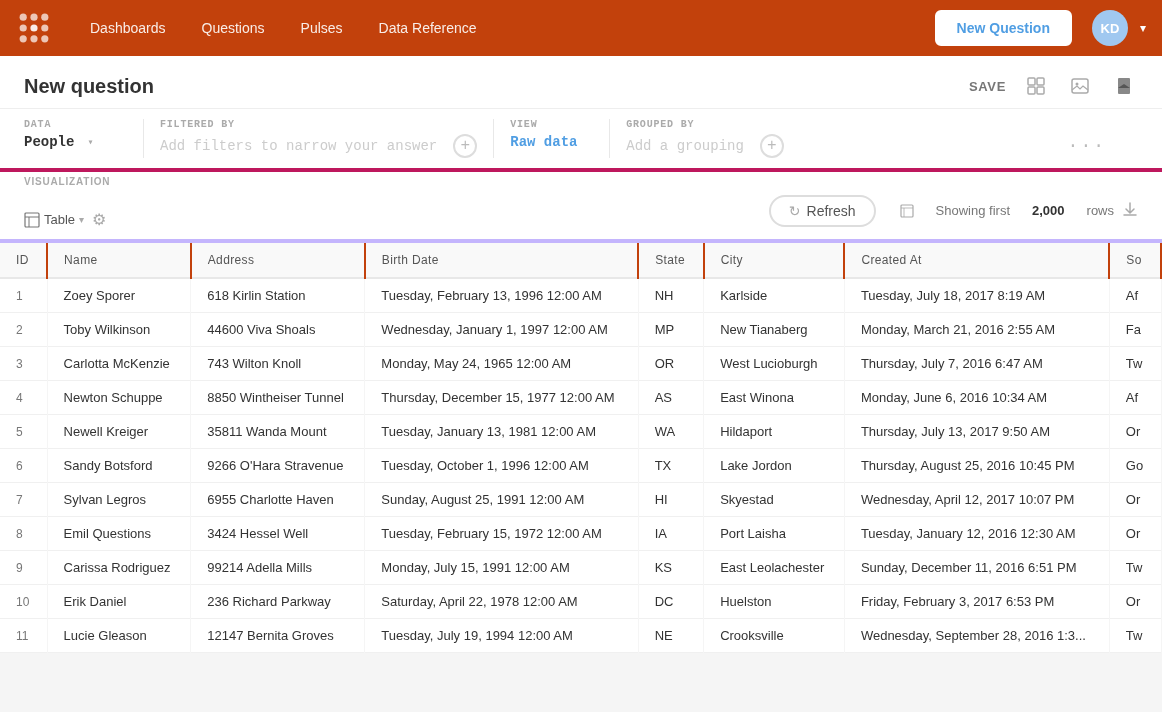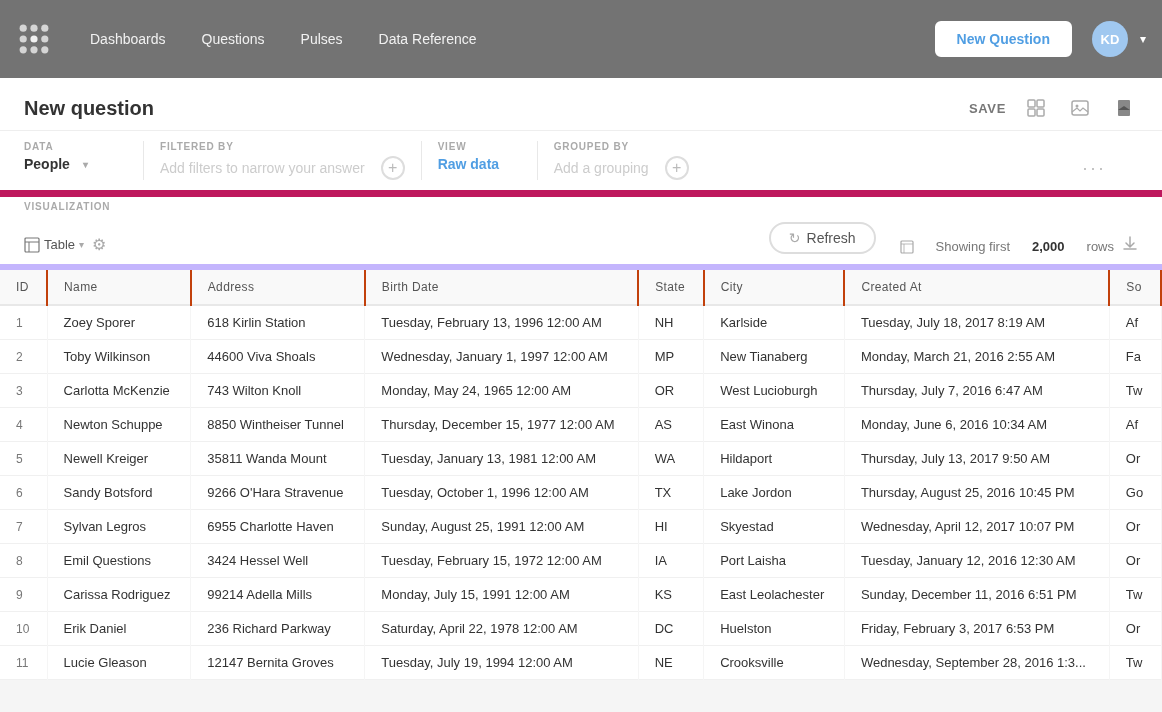--- a/index.html
+++ b/index.html
@@ -1,24 +1,24 @@
 <!DOCTYPE html>
 <html><head>
   <meta charset="utf-8">
   <style>
     * { box-sizing: border-box; margin: 0; padding: 0; }
     body { font-family: -apple-system, BlinkMacSystemFont, 'Segoe UI', sans-serif; font-size: 14px; background: #f5f5f5; }
 
     
     .topnav {
-      background: #737373;
+      background: #c2410c;
       display: flex;
       align-items: center;
       padding: 0 16px;
-      height: 78px;
+      height: 56px;
       gap: 8px;
     }
     .topnav-logo {
       margin-right: 16px;
       display: flex;
       align-items: center;
     }
     .topnav-logo svg { width: 36px; height: 36px; }
     .topnav-link {
       color: #fff;
@@ -92,22 +92,23 @@
       display: flex;
       align-items: center;
       padding: 4px;
     }
 
     
     .filter-bar {
       display: flex;
       align-items: stretch;
       padding: 10px 24px;
-      border-bottom: 7px solid #be185d;
+      border-bottom: 4px solid #be185d;
       gap: 0;
+      font-family: Liberation Mono, monospace;
     }
     .filter-section {
       display: flex;
       flex-direction: column;
       min-width: 120px;
       padding-right: 16px;
       border-right: 1px solid #e8e8e8;
       margin-right: 16px;
     }
     .filter-section:last-child { border-right: none; flex: 1; }
@@ -147,23 +148,23 @@
     .filter-row {
       display: flex;
       align-items: center;
       gap: 8px;
     }
     .filter-more { color: #bbb; font-size: 18px; cursor: pointer; margin-left: auto; letter-spacing: 2px; }
 
     
     .viz-bar {
       display: flex;
-      align-items: flex-end;
+      align-items: center;
       padding: 10px 24px;
-      border-bottom: 6px solid #c4b5fd;
+      border-bottom: 4px solid #c4b5fd;
       position: relative;
     }
     .viz-label {
       font-size: 10px;
       font-weight: 700;
       color: #aaa;
       letter-spacing: 0.08em;
       text-transform: uppercase;
       position: absolute;
       top: 4px;

